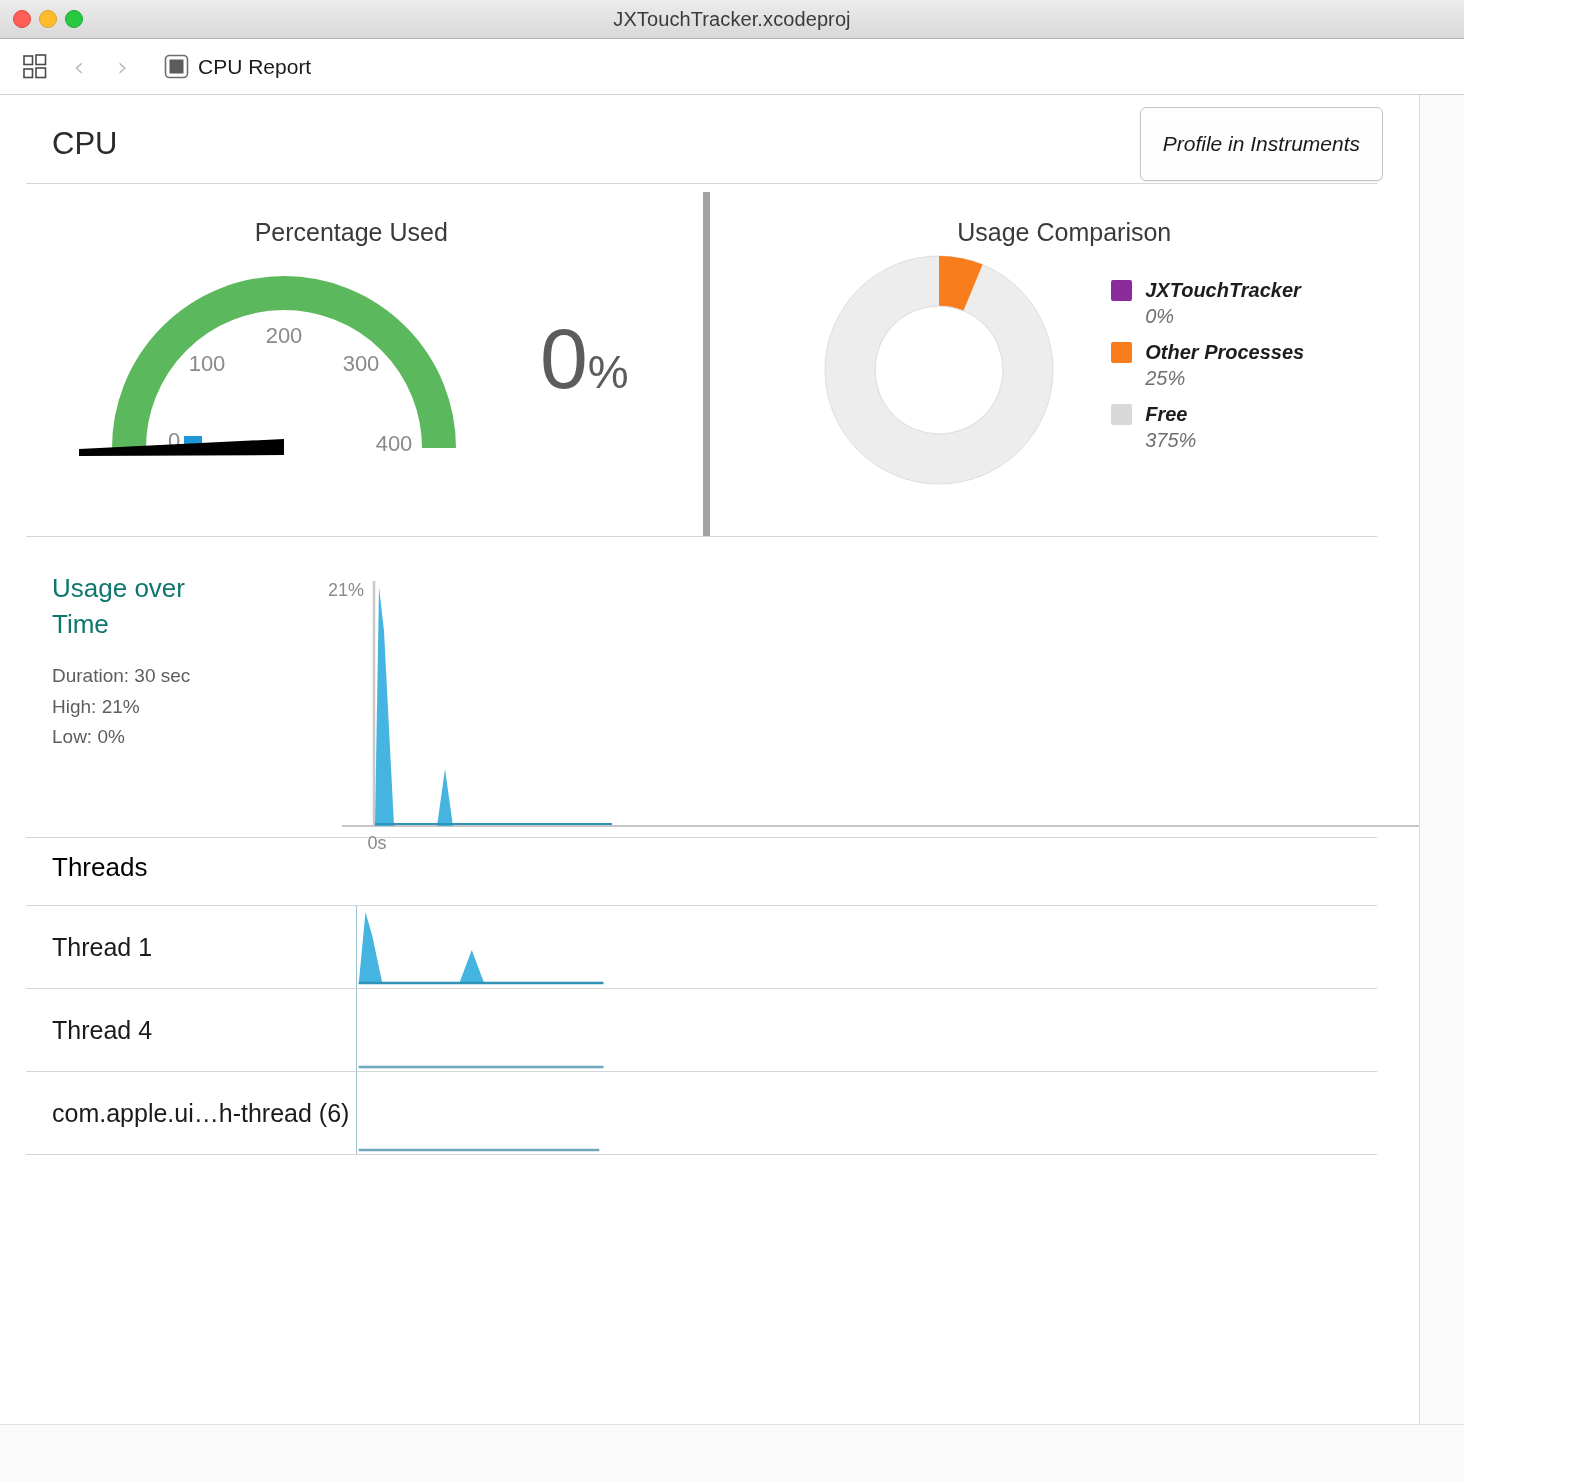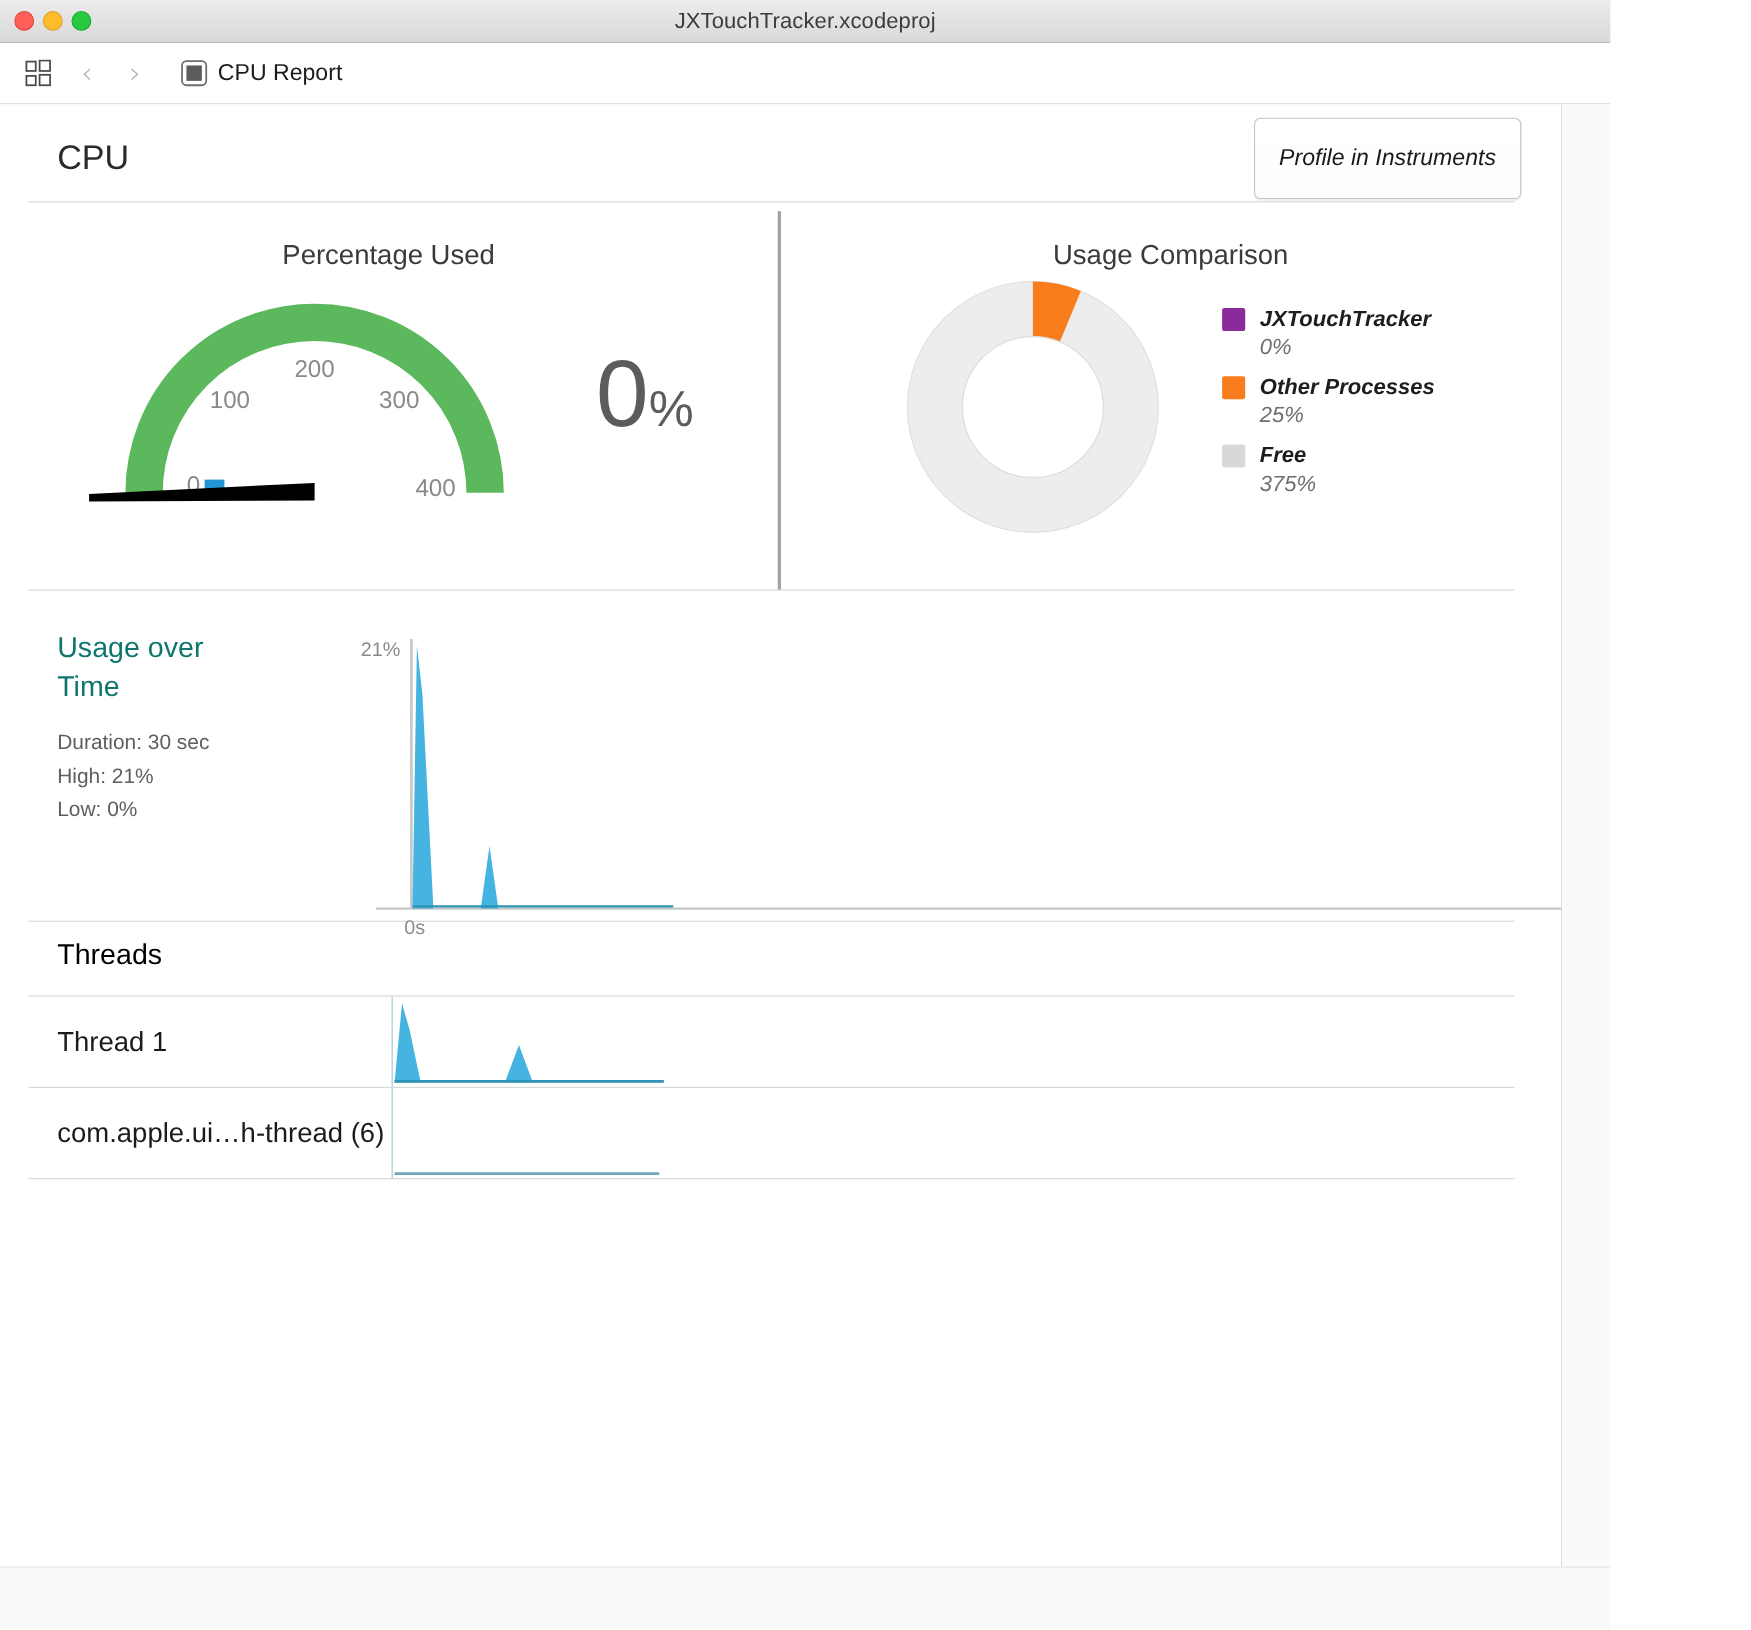--- a/index.html
+++ b/index.html
@@ -150,21 +150,21 @@
     height: 352px;
     padding-top: 8px;
   }
   .chart-col {
     flex: 1 1 50%;
     position: relative;
     display: flex;
     flex-direction: column;
     align-items: center;
   }
-  .chart-col.left { border-right: 3px solid #a3a3a3; }
+  .chart-col.left { border-right: 7px solid #a3a3a3; }
   .chart-title {
     font-size: 25px;
     color: #3a3a3a;
     margin-top: 26px;
     font-weight: 400;
   }
 
   
   .gauge-zone {
     display: flex;
@@ -437,20 +437,28 @@
         <div class="thread-row">
           <div class="thread-name">Thread 1</div>
           <div class="thread-graph">
             <svg width="100%" height="82" viewBox="0 0 1200 82" preserveAspectRatio="none">
               <path d="M 2 78 L 10 6 L 18 30 L 30 78 L 120 78 L 135 44 L 150 78 L 290 78 Z" fill="#35aede" opacity="0.92"></path>
               <line x1="2" y1="77" x2="290" y2="77" stroke="#2f93b5" stroke-width="2.5"></line>
             </svg>
           </div>
         </div>
         <div class="thread-row">
+          <div class="thread-name">Thread 4</div>
+          <div class="thread-graph">
+            <svg width="100%" height="82" viewBox="0 0 1200 82" preserveAspectRatio="none">
+              <line x1="2" y1="78" x2="290" y2="78" stroke="#6fa7bd" stroke-width="2.5"></line>
+            </svg>
+          </div>
+        </div>
+        <div class="thread-row">
           <div class="thread-name">com.apple.ui…h-thread (6)</div>
           <div class="thread-graph">
             <svg width="100%" height="82" viewBox="0 0 1200 82" preserveAspectRatio="none">
               <line x1="2" y1="78" x2="285" y2="78" stroke="#6fa7bd" stroke-width="2.5"></line>
             </svg>
           </div>
         </div>
       </div>
 
     </div>

